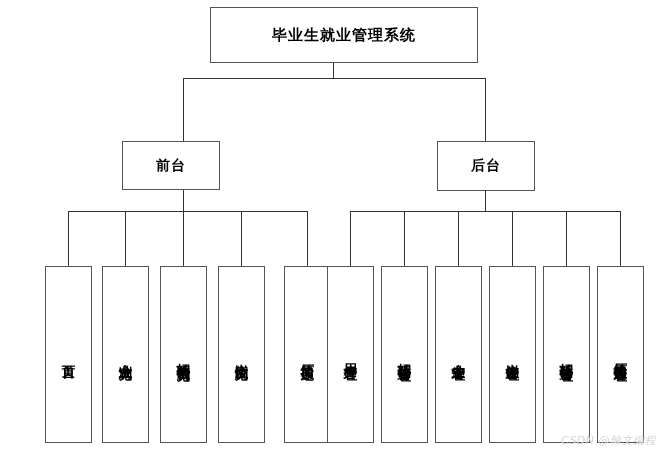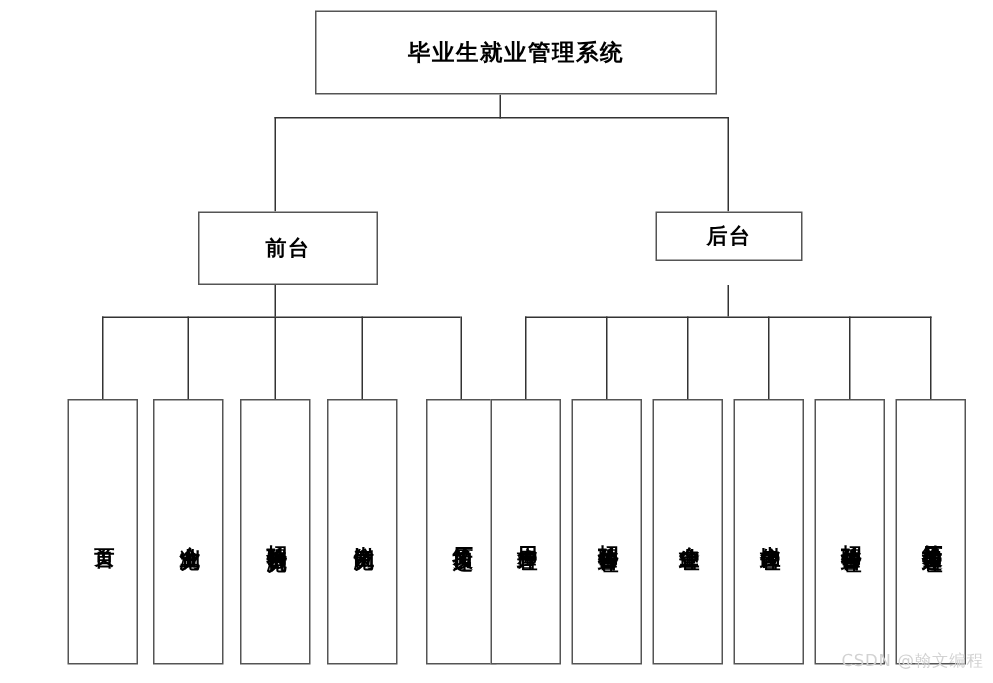--- a/index.html
+++ b/index.html
@@ -57,40 +57,41 @@
   .conn-h { height: 1px; }
   .conn-v { width: 1px; }
   .watermark {
     position: absolute;
     font-family: "DejaVu Sans", "Liberation Sans", sans-serif;
     font-size: 11px;
     color: #d2d2d2;
     white-space: nowrap;
     letter-spacing: 0.5px;
     user-select: none;
+    font-style: italic;
   }
 </style>
 </head>
 <body>
 
 <div id="canvas">
 
   <div class="conn conn-v" style="left:333px; top:63px; width:1px; height:16px;"></div>
   <div class="conn conn-h" style="left:183px; top:78px; width:303px; height:1px;"></div>
   <div class="conn conn-v" style="left:183px; top:78px; width:1px; height:63px;"></div>
   <div class="conn conn-v" style="left:485px; top:78px; width:1px; height:63px;"></div>
 
   <div class="node node-root" style="left:200px; top:7px; width:268px; height:56px;">
     <span>毕业生就业管理系统</span>
   </div>
 
-  <div class="node node-mid" style="left:132px; top:141px; width:120px; height:49px;justify-content:center;">
+  <div class="node node-mid" style="left:122px; top:141px; width:98px; height:49px;justify-content:center;">
     <span>前台</span>
   </div>
-  <div class="node node-mid" style="left:437px; top:141px; width:98px; height:33px;">
+  <div class="node node-mid" style="left:437px; top:141px; width:98px; height:50px;">
     <span>后台</span>
   </div>
 
   <div class="conn conn-v" style="left:183px; top:190px; width:1px; height:21px;"></div>
   <div class="conn conn-h" style="left:68px; top:211px; width:239px; height:1px;"></div>
   <div class="conn conn-v" style="left:68px; top:211px; width:1px; height:55px;"></div>
   <div class="conn conn-v" style="left:125px; top:211px; width:1px; height:55px;"></div>
   <div class="conn conn-v" style="left:183px; top:211px; width:1px; height:55px;"></div>
   <div class="conn conn-v" style="left:241px; top:211px; width:1px; height:55px;"></div>
   <div class="conn conn-v" style="left:307px; top:211px; width:1px; height:55px;"></div>

